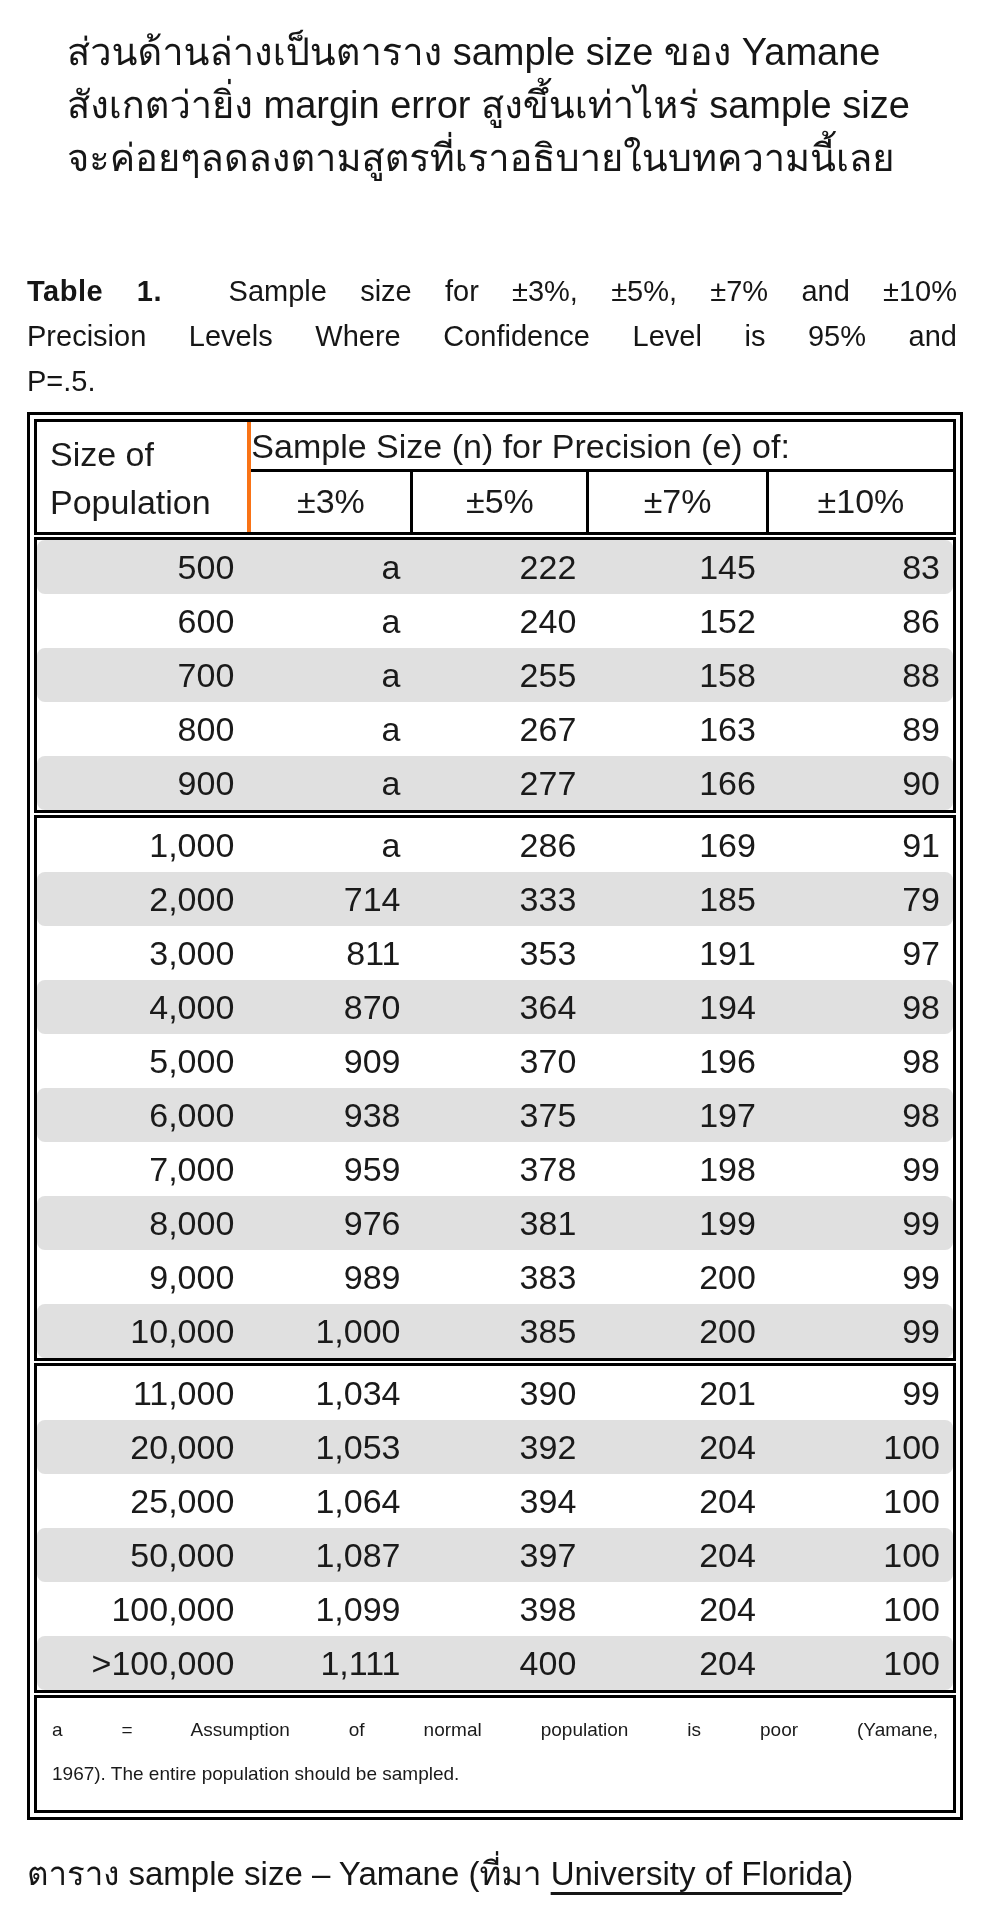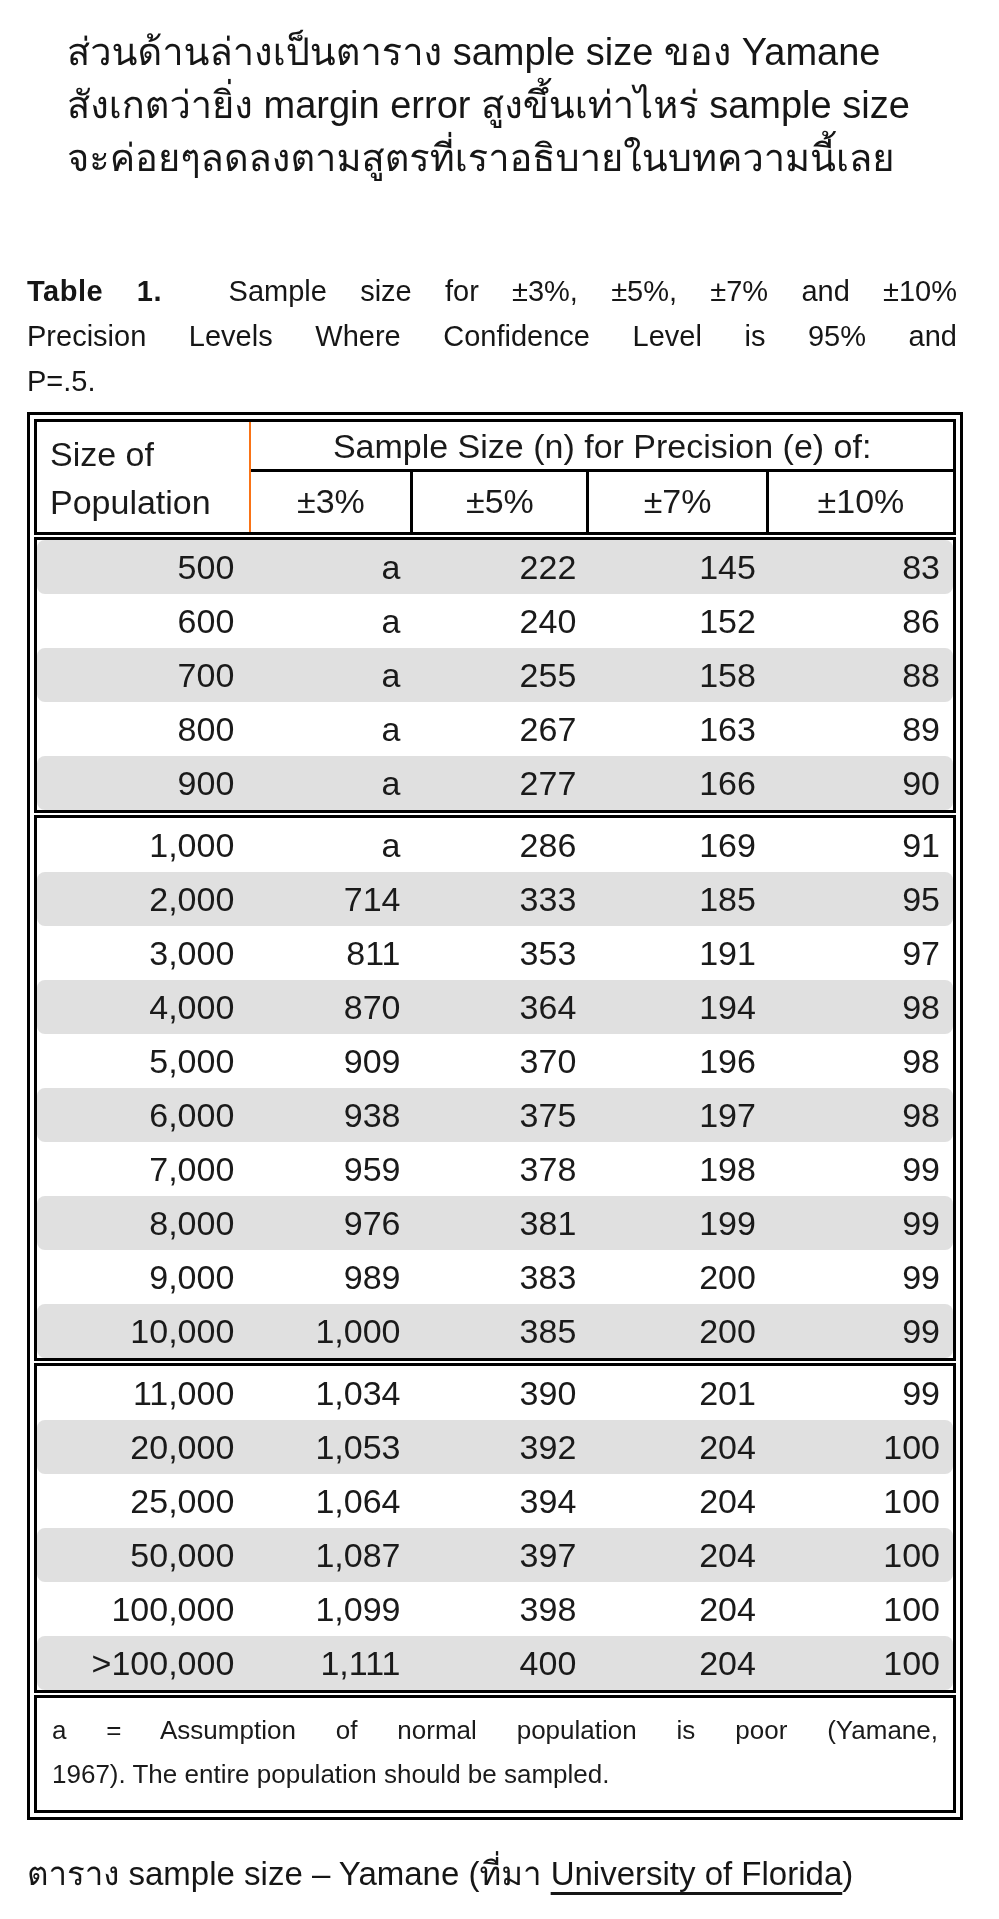--- a/index.html
+++ b/index.html
@@ -18,36 +18,36 @@
   .title .tl.last{text-align:right;text-align-last:left;}
   .title .bold{font-weight:bold;letter-spacing:.5px;}
   
   .table-outer{
     box-sizing:border-box;margin:8px 0 0 27px;width:936px;
     border:3px solid #000;padding:4px;background:#fff;
   }
   .cols{display:grid;grid-template-columns:23.4fr 17.7fr 19.2fr 19.6fr 20.1fr;border-radius:8px;}
   .header-block{border:3px solid #000;background:#fff;}
   .hgrid{display:grid;grid-template-columns:23.4fr 76.6fr;grid-template-rows:50px 60px;}
-  .hc-pop{grid-column:1;grid-row:1/3;border-right:2px solid #f97316;
+  .hc-pop{grid-column:1;grid-row:1/3;border-right:4px solid #f97316;
           padding:8px 0 0 13px;font-size:34px;line-height:48px;}
   .hc-pop span{display:block;white-space:nowrap;}
   .hc-span{grid-column:2;grid-row:1;border-bottom:3px solid #000;
-           text-align:center;font-size:34px;line-height:48px;white-space:nowrap;}
+           font-size:34px;line-height:48px;white-space:nowrap;}
   .hc-sub{grid-column:2;grid-row:2;display:grid;
           grid-template-columns:17.7fr 19.2fr 19.6fr 20.1fr;}
   .hc-p{text-align:center;font-size:34px;line-height:58px;border-right:3px solid #000;}
   .hc-p.last{border-right:none;}
   .body-block{border:3px solid #000;margin-top:2px;background:#fff;}
   .row{height:54px;line-height:54px;}
   .row.stripe{background:var(--stripe,#e0e0e0);}
   .cell{font-size:34px;text-align:right;padding-right:13px;overflow:hidden;}
   .cell.pop{padding-right:17px;}
   .footnote-block{border:3px solid #000;margin-top:2px;background:#fff;
-                  padding:10px 15px 14px 15px;font-size:26px;line-height:44px;}
+                  padding:10px 15px 14px 15px;font-size:19px;line-height:44px;}
   .footnote-block .fl{display:block;text-align:justify;text-align-last:justify;}
   .footnote-block .fl.last{text-align:left;text-align-last:left;}
   
   .caption{margin:28px 0 0 27px;font-size:33px;line-height:52px;color:#161616;white-space:nowrap;}
   .caption .src{text-decoration:underline;text-decoration-thickness:2.5px;text-underline-offset:7px;}
 </style>
 </head>
 <body>
 
 <div class="intro">
@@ -123,21 +123,21 @@
           <div class="cell">a</div>
           <div class="cell">286</div>
           <div class="cell">169</div>
           <div class="cell">91</div>
         </div>
         <div class="row cols stripe">
           <div class="cell pop">2,000</div>
           <div class="cell">714</div>
           <div class="cell">333</div>
           <div class="cell">185</div>
-          <div class="cell">95</div>
+          <div class="cell">79</div>
         </div>
         <div class="row cols">
           <div class="cell pop">3,000</div>
           <div class="cell">811</div>
           <div class="cell">353</div>
           <div class="cell">191</div>
           <div class="cell">97</div>
         </div>
         <div class="row cols stripe">
           <div class="cell pop">4,000</div>

